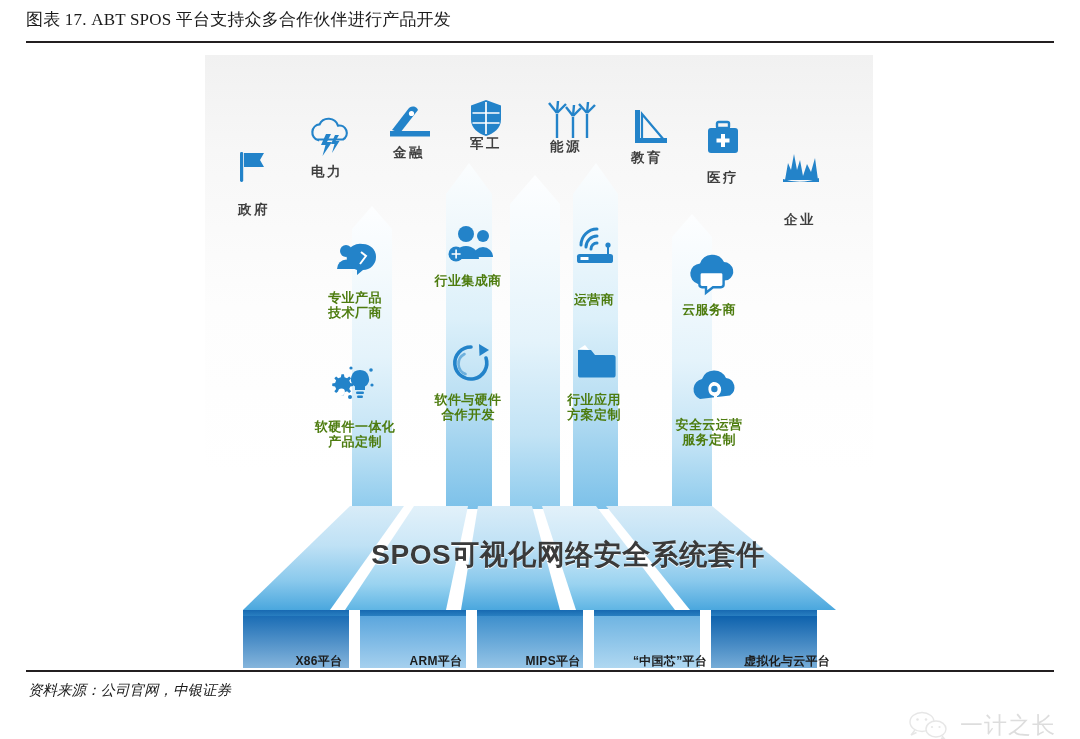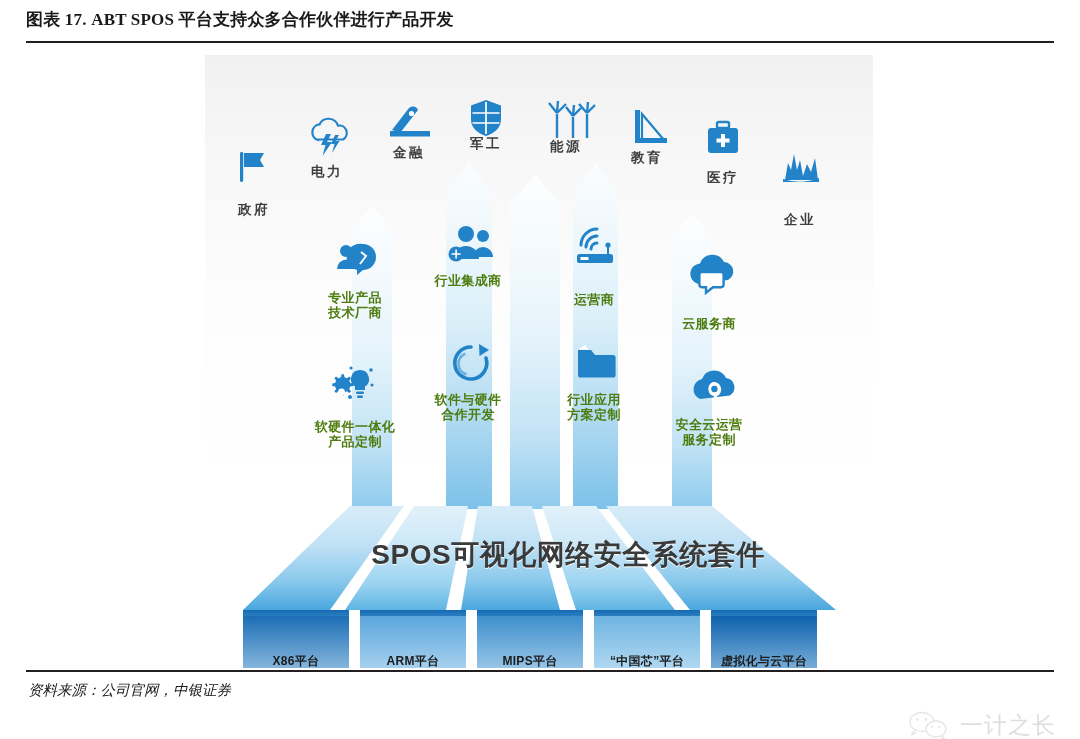--- a/index.html
+++ b/index.html
@@ -7,21 +7,21 @@
     width:1080px;height:739px;background:#ffffff;
     font-family:"Liberation Sans","DejaVu Sans",sans-serif;
     overflow:hidden;position:relative;
   }
   
   #figure-header{
     position:absolute;left:26px;top:8px;width:1028px;height:34px;
   }
   #figure-title{
     font-family:"Liberation Serif","DejaVu Serif",serif;
-    font-size:17px;font-weight:bold;color:#1a1a1a;
+    font-size:17px;font-weight:normal;color:#1a1a1a;
     white-space:nowrap;letter-spacing:.2px;
   }
   #header-rule{
     position:absolute;left:26px;top:41px;width:1028px;height:2px;background:#231f20;
   }
   
   #footer-rule{
     position:absolute;left:26px;top:670px;width:1028px;height:1.5px;background:#231f20;
   }
   #source-note{
@@ -49,21 +49,21 @@
   #diagram-svg{position:absolute;left:0;top:0;width:1080px;height:624px;}
   
   .lbl{
     position:absolute;text-align:center;color:#3f3f3f;
     font-weight:bold;line-height:1.18;white-space:pre;
   }
   .lbl-sector{font-size:13.5px;letter-spacing:2.5px;}
   .lbl-partner{font-size:13px;letter-spacing:.4px;color:#4d7c0f;}
   .lbl-platform{
     position:absolute;text-align:center;width:100%;
-    font-size:12px;font-weight:bold;color:#1b1b1b;letter-spacing:.3px;
+    font-size:12px;font-weight:bold;color:#1b1b1b;letter-spacing:.3px;padding-left:23px;
   }
   .banner-text{
     position:absolute;left:0;top:0;width:1080px;text-align:center;
     font-size:28px;font-weight:bold;color:#3a3a3a;letter-spacing:.5px;
     text-shadow:0 1px 0 rgba(255,255,255,.9);
   }
 </style>
 </head>
 <body>
 
@@ -306,21 +306,21 @@
   <div class="lbl lbl-sector" style="left:446px;top:92px;width:80px;">军工</div>
   <div class="lbl lbl-sector" style="left:526px;top:95px;width:80px;">能源</div>
   <div class="lbl lbl-sector" style="left:607px;top:106px;width:80px;">教育</div>
   <div class="lbl lbl-sector" style="left:683px;top:126px;width:80px;">医疗</div>
   <div class="lbl lbl-sector" style="left:760px;top:146px;width:80px;margin-top:22px;">企业</div>
 
   <div class="lbl lbl-partner" style="left:295px;top:246px;width:120px;">专业产品
 技术厂商</div>
   <div class="lbl lbl-partner" style="left:408px;top:229px;width:120px;">行业集成商</div>
   <div class="lbl lbl-partner" style="left:534px;top:228px;width:120px;margin-top:20px;">运营商</div>
-  <div class="lbl lbl-partner" style="left:649px;top:272px;width:120px;font-family:Liberation Serif, serif;">云服务商</div>
+  <div class="lbl lbl-partner" style="left:649px;top:258px;width:120px;font-family:Liberation Serif, serif;">云服务商</div>
   <div class="lbl lbl-partner" style="left:295px;top:375px;width:120px;">软硬件一体化
 产品定制</div>
   <div class="lbl lbl-partner" style="left:534px;top:348px;width:120px;">行业应用
 方案定制</div>
   <div class="lbl lbl-partner" style="left:408px;top:348px;width:120px;">软件与硬件
 合作开发</div>
   <div class="lbl lbl-partner" style="left:649px;top:373px;width:120px;">安全云运营
 服务定制</div>
 
   <div style="position:absolute;left:243px;top:609px;width:106px;">

